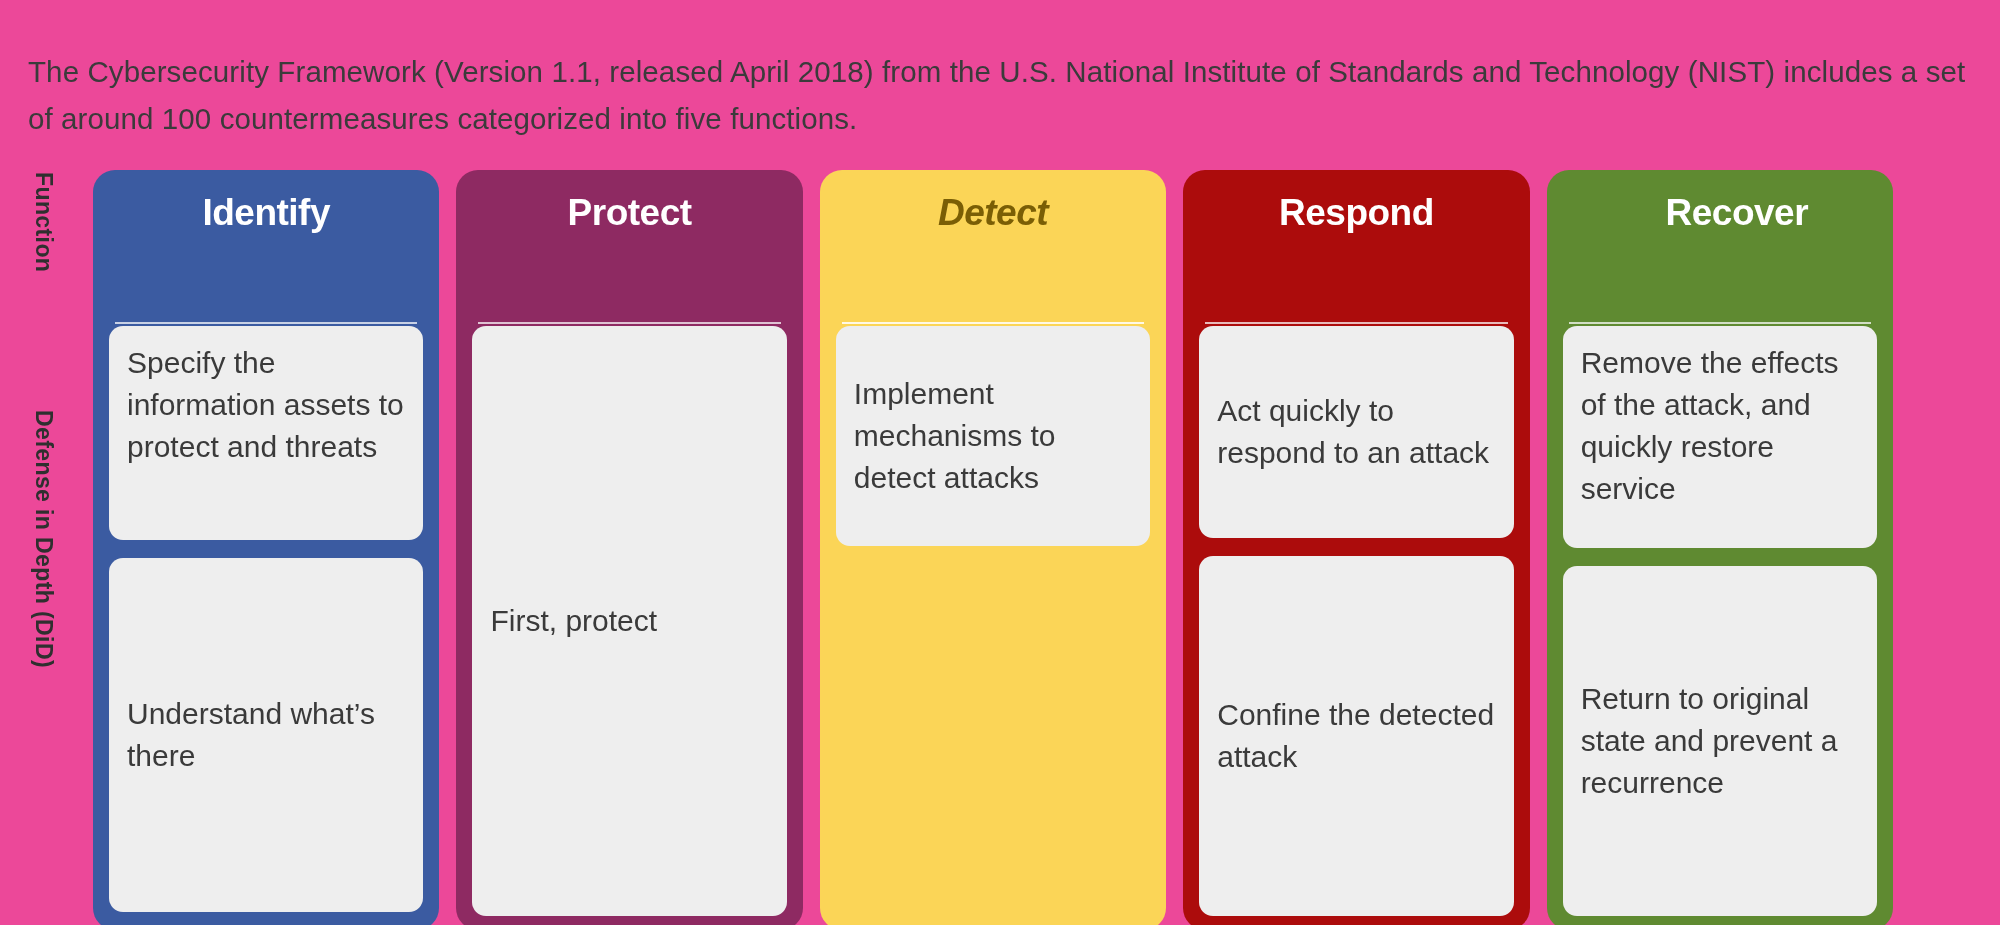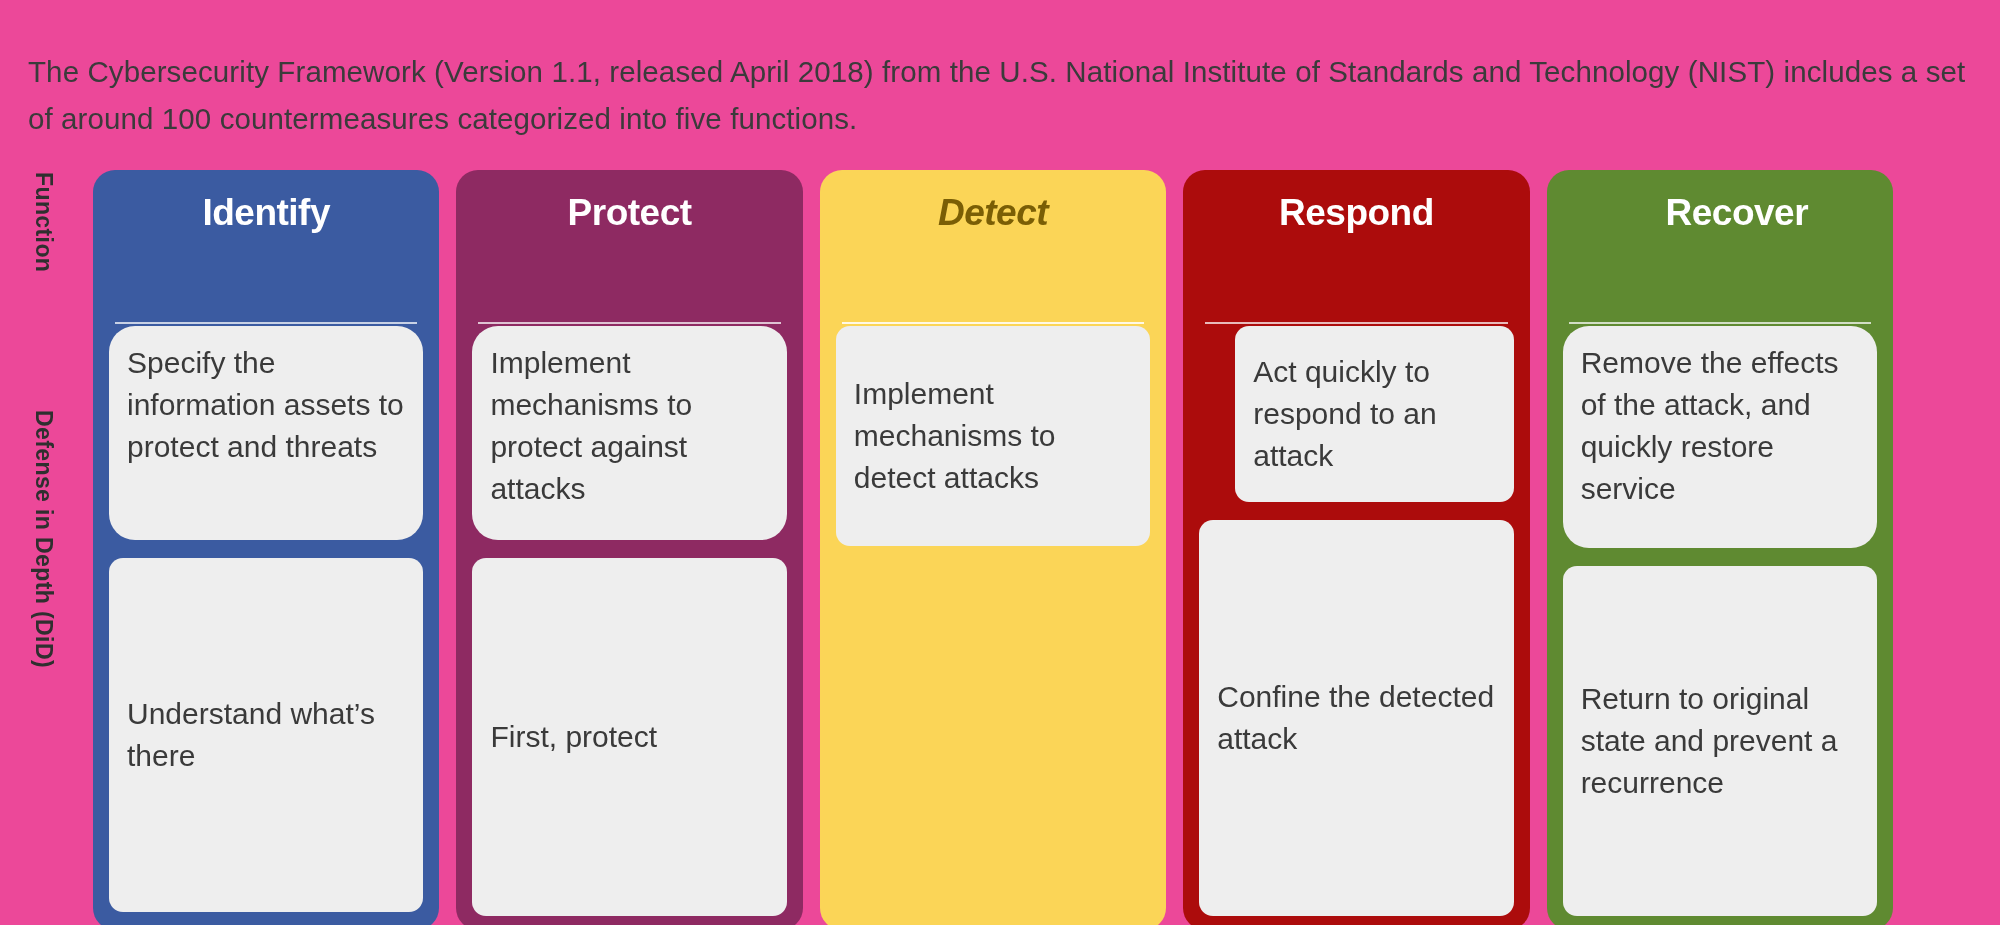--- a/index.html
+++ b/index.html
@@ -123,27 +123,27 @@
     color: #3a3a3a;
     display: flex;
     flex-direction: column;
     justify-content: center;
     overflow: hidden;
   }
   .card.top { flex: 0 0 auto; }
   .card.bottom { flex: 1 1 auto; }
 
   .card.center-text { justify-content: center; }
-  .card.top-text { justify-content: flex-start; border-radius: 26px; }
+  .card.top-text { justify-content: flex-start; }
 
   
   .col-0 .card.top { height: 214px; }
   .col-1 .card.top { height: 214px; }
   .col-2 .card.top { height: 220px; }
-  .col-3 .card.top { height: 176px; margin-left: 36px; }
+  .col-3 .card.top { height: 212px; }
   .col-4 .card.top { height: 222px; }
 
   .col-0 .cards { padding-bottom: 18px; }
 </style>
 </head>
 <body>
 
 <div id="root">
 
   <p class="intro">The Cybersecurity Framework (Version 1.1, released April 2018) from the U.S. National Institute of Standards and Technology (NIST) includes a set of around 100 countermeasures categorized into five functions.</p>
@@ -164,21 +164,20 @@
         <div class="card bottom center-text">Understand what’s there</div>
       </div>
     </div>
 
     <div class="column col-1" style="background: rgb(142, 42, 98);">
       <div class="col-header">
         <div class="col-title" style="color: rgb(255, 255, 255);">Protect</div>
         <div class="col-rule" style="background: rgba(255, 255, 255, 0.72);"></div>
       </div>
       <div class="cards">
-        <div class="card top top-text">Implement mechanisms to protect against attacks</div>
         <div class="card bottom center-text">First, protect</div>
       </div>
     </div>
 
     <div class="column col-2" style="background: rgb(251, 213, 87);">
       <div class="col-header">
         <div class="col-title" style="color: rgb(122, 94, 5); font-style: italic;">Detect</div>
         <div class="col-rule" style="background: rgba(255, 255, 255, 0.85);"></div>
       </div>
       <div class="cards">

